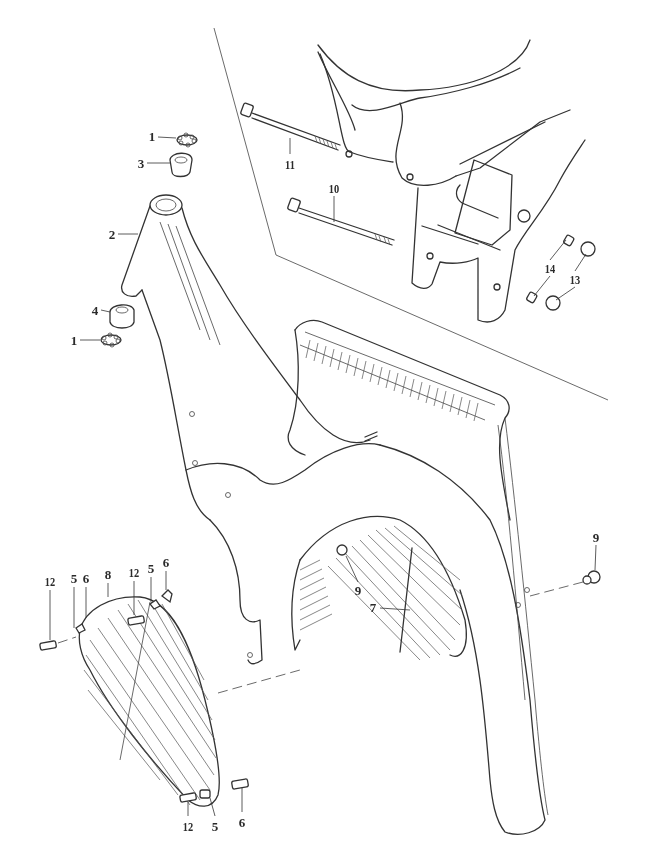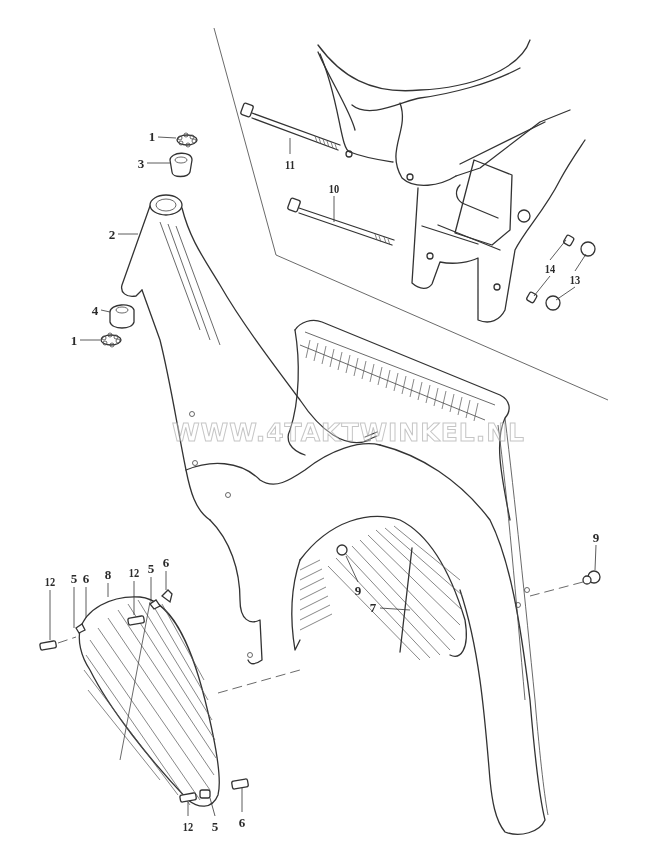--- a/index.html
+++ b/index.html
@@ -202,14 +202,13 @@
 <div class="label" style="left:74px;top:578px;">5</div>
 <div class="label" style="left:86px;top:578px;">6</div>
 <div class="label" style="left:108px;top:574px;">8</div>
 <div class="label condensed" style="left:134px;top:572px;">12</div>
 <div class="label" style="left:151px;top:568px;">5</div>
 <div class="label" style="left:166px;top:562px;">6</div>
 <div class="label condensed" style="left:188px;top:826px;">12</div>
 <div class="label" style="left:215px;top:826px;">5</div>
 <div class="label" style="left:242px;top:822px;">6</div>
 
-<div class="watermark">WWW.4TAKTWINKEL.NL</div>
 </div>
 
 </body></html>

